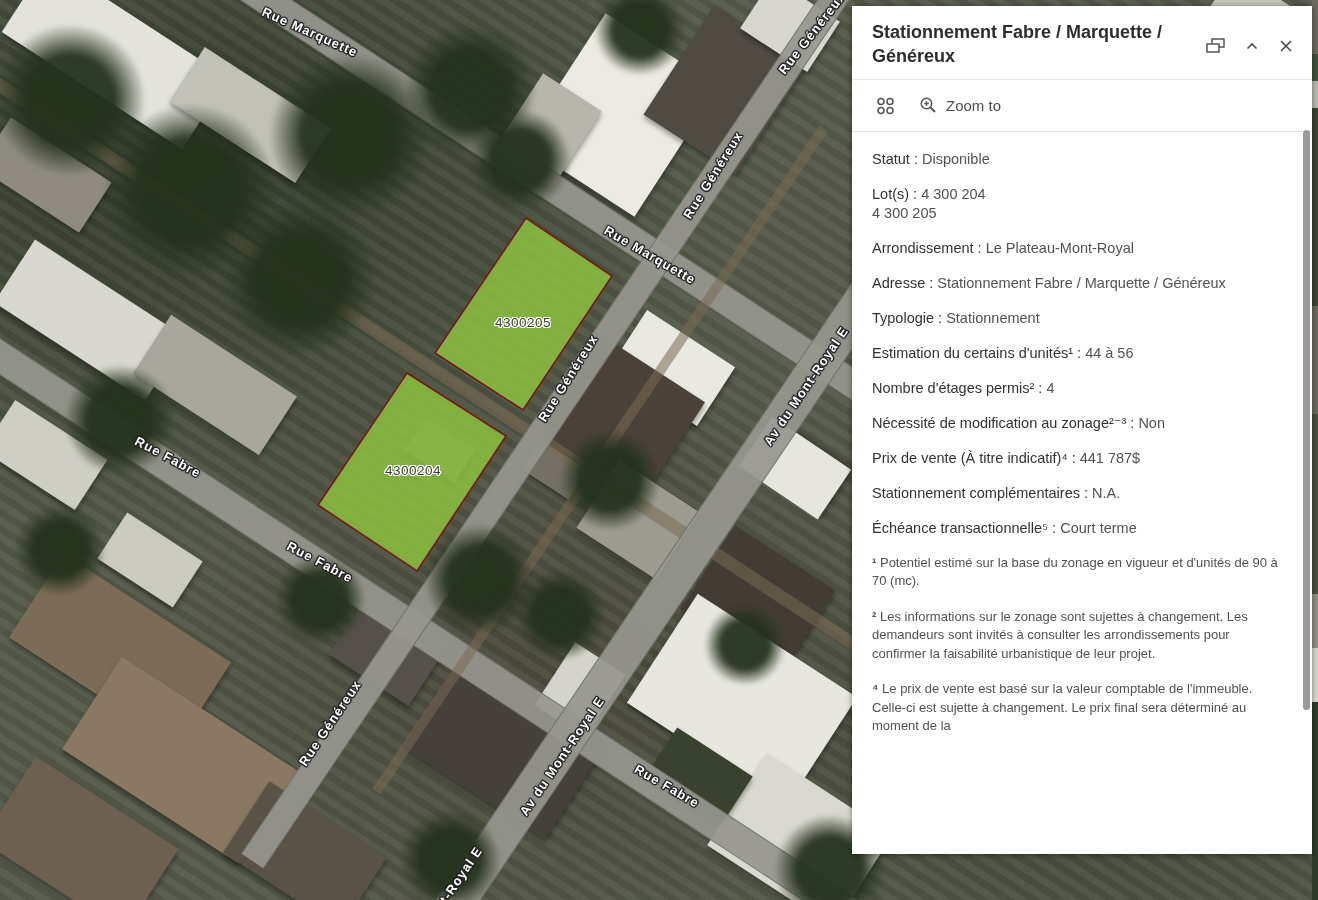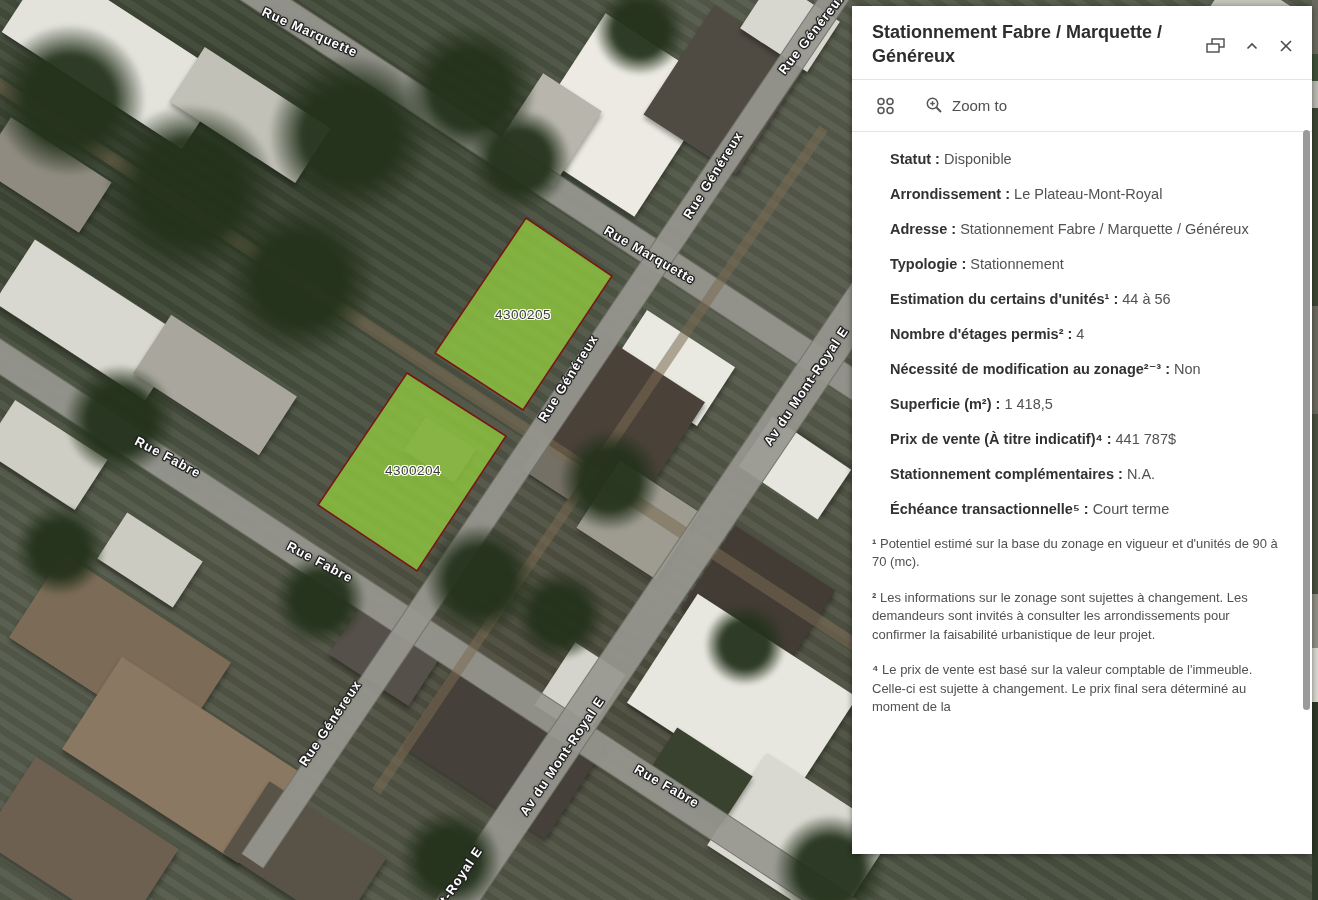--- a/index.html
+++ b/index.html
@@ -44,26 +44,26 @@
   
   #panel{
     position:absolute;left:852px;top:6px;width:460px;height:848px;background:#fff;z-index:10;
     box-shadow:0 1px 6px rgba(0,0,0,0.45);color:#323232;
   }
   .panel-header{display:flex;align-items:flex-start;padding:13px 14px 10px 20px;border-bottom:1px solid #e4e4e4;}
   .panel-header h2{flex:1;margin:0;padding:2px 10px 0 0;max-width:320px;
     font-size:18px;line-height:1.32;font-weight:bold;color:#2d2d2d;}
   .header-actions{display:flex;align-items:center;gap:14px;padding-top:14px;}
   .icon-btn{background:none;border:none;padding:2px;margin:0;cursor:pointer;line-height:0;}
-  .panel-toolbar{display:flex;align-items:center;height:51px;border-bottom:1px solid #e4e4e4;padding:0 20px;gap:22px;}
+  .panel-toolbar{display:flex;align-items:center;height:51px;border-bottom:1px solid #e4e4e4;padding:0 20px;gap:16px;}
   .tool-btn{background:none;border:none;padding:4px;cursor:pointer;line-height:0;display:flex;align-items:center;gap:9px;color:#4f4f4f;}
   .tool-btn span{font-size:15px;line-height:15px;color:#4f4f4f;}
   .panel-content{height:726px;overflow:hidden;padding:18px 30px 0 20px;}
   .field{margin-bottom:16px;font-size:14.5px;line-height:19px;}
-  .flabel{font-weight:bold;color:#323232;margin-left:18px;}
+  .flabel{font-weight:normal;color:#323232;}
   .fvalue{color:#525252;white-space:pre-line;}
   .footnote{margin:0 0 17px 0;font-size:13px;line-height:18.5px;color:#515151;}
   .fn-marker{font-weight:bold;}
   #scroll-thumb{position:absolute;right:2px;top:124px;width:7px;height:580px;border-radius:4px;background:#9a9a9a;z-index:11;cursor:pointer;}
 </style>
 </head>
 <body>
 
 <div id="map">
 
@@ -120,21 +120,21 @@
   <div class="tree" style="left:830px;top:870px;width:110px;height:110px;"></div>
   <div class="tree" style="left:450px;top:860px;width:100px;height:100px;"></div>
   <div class="tree" style="left:60px;top:550px;width:90px;height:90px;"></div>
 
   <svg id="parcel-svg" width="1318" height="900" viewBox="0 0 1318 900">
     <polygon points="526,218 612,276 523,410 435,353" fill-opacity="0.82" stroke-width="1.6" fill="#8dc63f"></polygon>
     <polygon points="526,218 612,276 523,410 435,353" fill="none" stroke-width="1.6" stroke="#7a1616"></polygon>
     <polygon points="407,373 506,436 417,571 318,505" fill-opacity="0.82" stroke-width="1.6" fill="#8dc63f"></polygon>
     <polygon points="407,373 506,436 417,571 318,505" fill="none" stroke-width="1.6" stroke="#7a1616"></polygon>
   </svg>
-  <div class="parcel-label" style="left:523px;top:314px;">4300205</div>
+  <div class="parcel-label" style="left:523px;top:322px;">4300205</div>
   <div class="parcel-label" style="left:413px;top:470px;">4300204</div>
 
   <div class="street-label" style="left:310px;top:32px;transform:translate(-50%,-50%) rotate(24deg);">Rue Marquette</div>
   <div class="street-label" style="left:650px;top:255px;transform:translate(-50%,-50%) rotate(30deg);">Rue Marquette</div>
   <div class="street-label" style="left:812px;top:33px;transform:translate(-50%,-50%) rotate(-52deg);">Rue Généreux</div>
   <div class="street-label" style="left:713px;top:175px;transform:translate(-50%,-50%) rotate(-58deg);">Rue Généreux</div>
   <div class="street-label" style="left:568px;top:378px;transform:translate(-50%,-50%) rotate(-58deg);">Rue Généreux</div>
   <div class="street-label" style="left:330px;top:723px;transform:translate(-50%,-50%) rotate(-56deg);">Rue Généreux</div>
   <div class="street-label" style="left:168px;top:457px;transform:translate(-50%,-50%) rotate(28deg);">Rue Fabre</div>
   <div class="street-label" style="left:320px;top:562px;transform:translate(-50%,-50%) rotate(28deg);">Rue Fabre</div>
@@ -185,27 +185,28 @@
         <line x1="7.5" y1="5.2" x2="7.5" y2="9.8" stroke="#555" stroke-width="1.4"></line>
         <line x1="5.2" y1="7.5" x2="9.8" y2="7.5" stroke="#555" stroke-width="1.4"></line>
         <line x1="11.5" y1="11.5" x2="16" y2="16" stroke="#555" stroke-width="2"></line>
       </svg>
       <span>Zoom to</span>
     </button>
   </div>
 
   <div class="panel-content">
     <div class="field"><span class="flabel">Statut :</span> <span class="fvalue">Disponible</span></div>
+    <div class="field"><span class="flabel">Lot(s) :</span> <span class="fvalue">4 300 204
+4 300 205</span></div>
     <div class="field"><span class="flabel">Arrondissement :</span> <span class="fvalue">Le Plateau-Mont-Royal</span></div>
     <div class="field"><span class="flabel">Adresse :</span> <span class="fvalue">Stationnement Fabre / Marquette / Généreux</span></div>
     <div class="field"><span class="flabel">Typologie :</span> <span class="fvalue">Stationnement</span></div>
     <div class="field"><span class="flabel">Estimation du certains d'unités¹ :</span> <span class="fvalue">44 à 56</span></div>
     <div class="field"><span class="flabel">Nombre d'étages permis² :</span> <span class="fvalue">4</span></div>
     <div class="field"><span class="flabel">Nécessité de modification au zonage²⁻³ :</span> <span class="fvalue">Non</span></div>
-    <div class="field"><span class="flabel">Superficie (m²) :</span> <span class="fvalue">1 418,5</span></div>
     <div class="field"><span class="flabel">Prix de vente (À titre indicatif)⁴ :</span> <span class="fvalue">441 787$</span></div>
     <div class="field"><span class="flabel">Stationnement complémentaires :</span> <span class="fvalue">N.A.</span></div>
     <div class="field"><span class="flabel">Échéance transactionnelle⁵ :</span> <span class="fvalue">Court terme</span></div>
 
     <p class="footnote"><span class="fn-marker">¹</span> <span>Potentiel estimé sur la base du zonage en vigueur et d'unités de 90 à 70 (mc).</span></p>
     <p class="footnote"><span class="fn-marker">²</span> <span>Les informations sur le zonage sont sujettes à changement. Les demandeurs sont invités à consulter les arrondissements pour confirmer la faisabilité urbanistique de leur projet.</span></p>
     <p class="footnote"><span class="fn-marker">⁴</span> <span>Le prix de vente est basé sur la valeur comptable de l'immeuble. Celle-ci est sujette à changement. Le prix final sera déterminé au moment de la</span></p>
   </div>
 
   <div id="scroll-thumb"></div>

